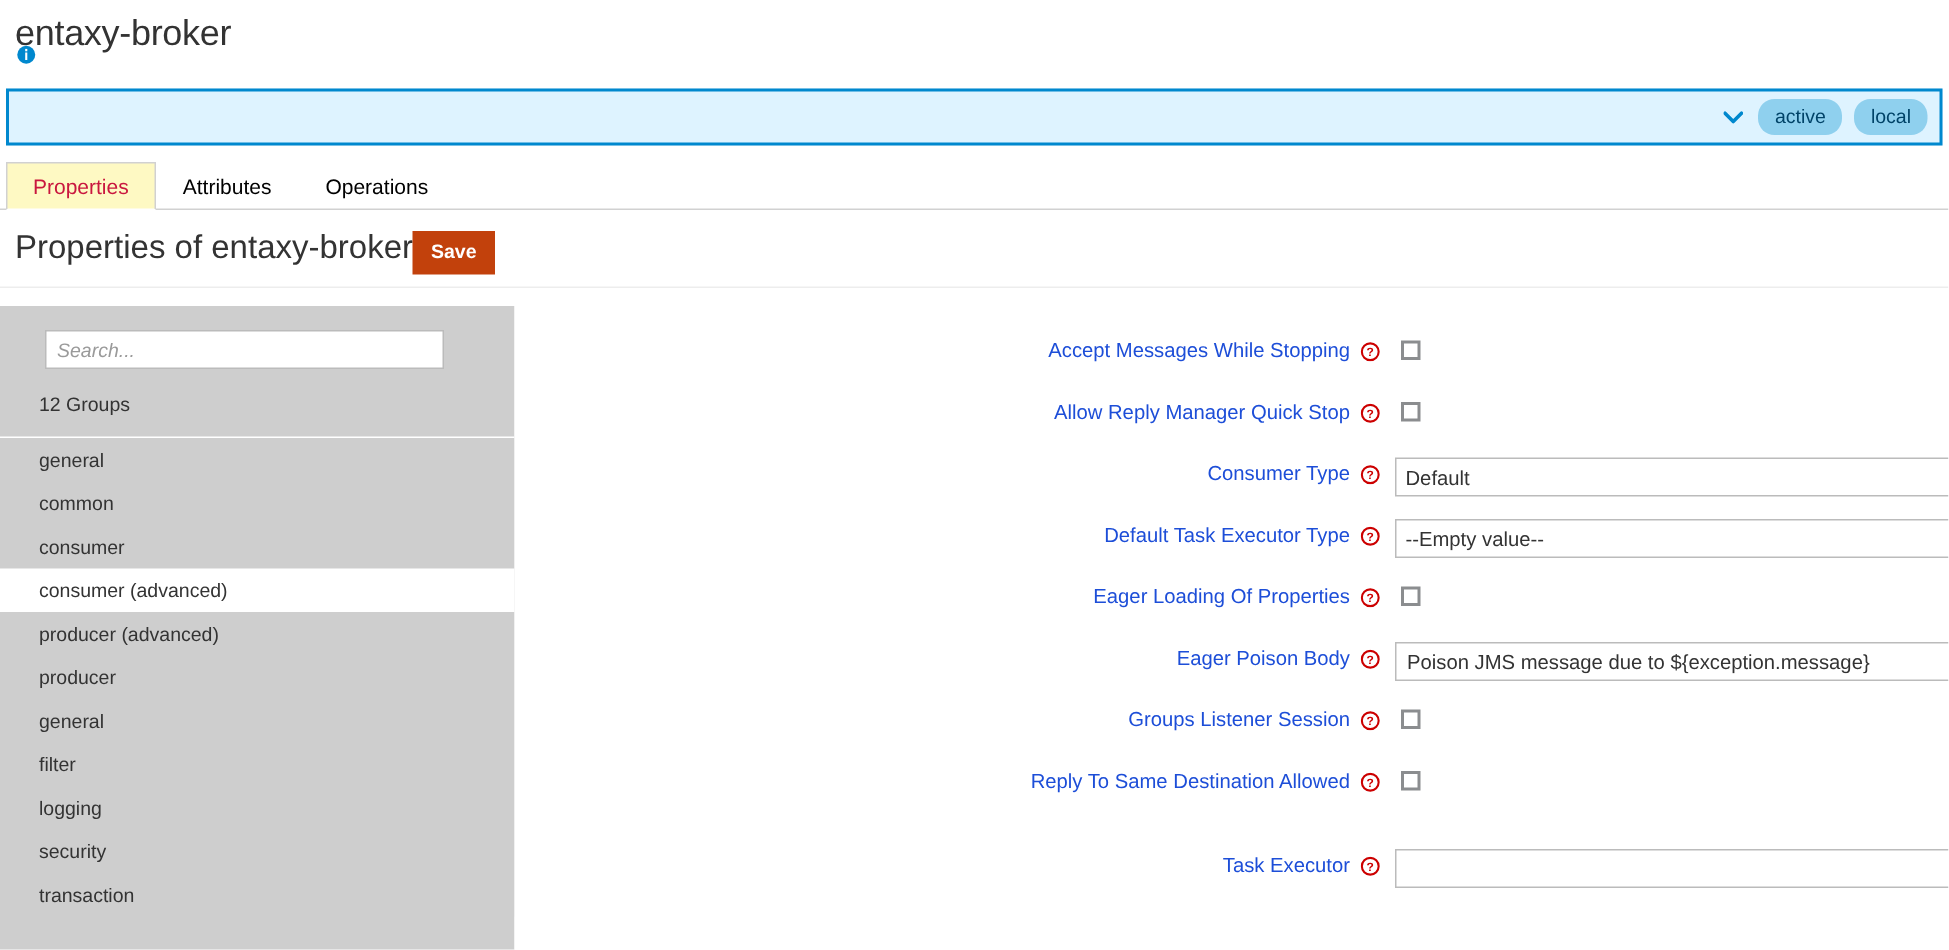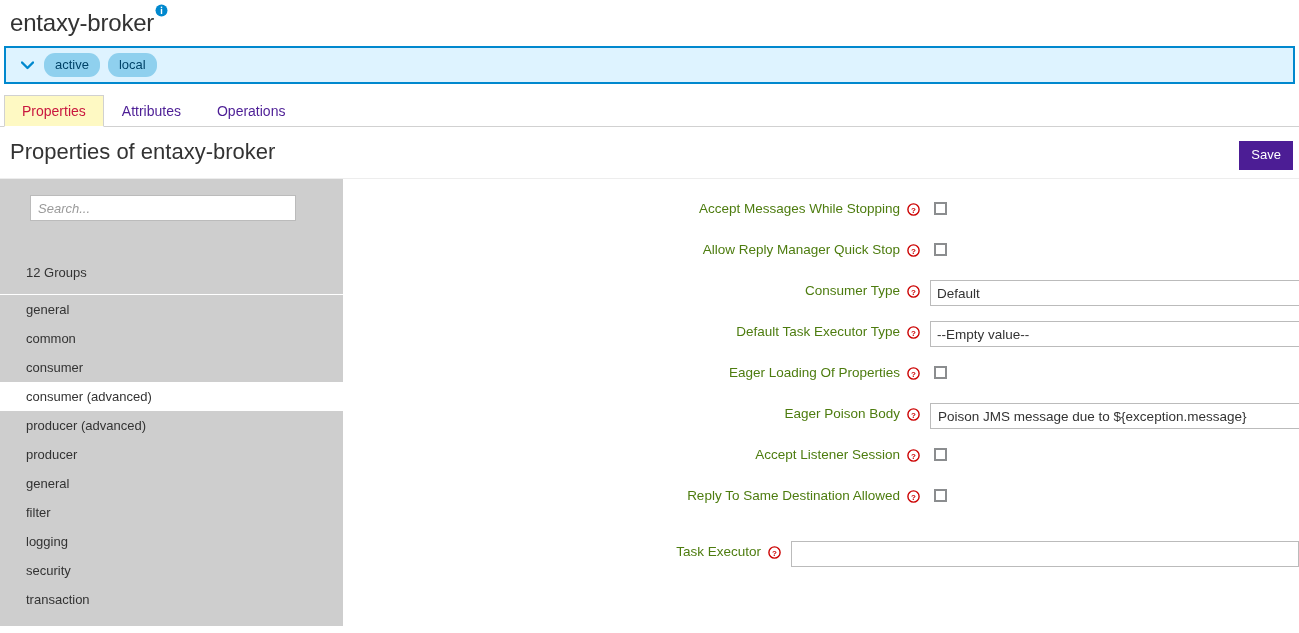--- a/index.html
+++ b/index.html
@@ -10,20 +10,21 @@
     font-family: "Liberation Sans", sans-serif;
     color: #333333;
     overflow: hidden;
   }
 
   
   .page-title-row {
     padding: 10px 0 4px 10px;
     display: flex;
     align-items: flex-start;
+    flex-direction: column;
   }
   .page-title {
     font-size: 24px;
     font-weight: 400;
     color: #333333;
     line-height: 1.1;
     letter-spacing: -0.2px;
   }
   .info-icon {
     display: inline-block;
@@ -36,20 +37,21 @@
 
   
   .status-alert {
     margin: 6px 4px 0 4px;
     height: 38px;
     background: #def3ff;
     border: 2px solid #0088ce;
     display: flex;
     align-items: center;
     padding-left: 14px;
+    justify-content: flex-end;
   }
   .chevron-toggle {
     width: 14px; height: 14px;
     display: flex;
     align-items: center;
     justify-content: center;
     cursor: pointer;
     margin-right: 10px;
   }
   .chevron-toggle svg { display: block; }
@@ -69,57 +71,56 @@
   .tabs {
     margin-top: 10px;
     border-bottom: 1px solid #d1d1d1;
     display: flex;
     padding-left: 4px;
     height: 33px;
   }
   .tab {
     font-size: 14px;
     padding: 7px 17px 8px 17px;
-    color: #4c1d95;
+    color: #000000;
     cursor: pointer;
     border: 1px solid transparent;
     border-bottom: none;
     position: relative;
     top: 1px;
     line-height: 17px;
   }
   .tab.active {
     color: #c9173f;
     background: #fef9c3;
     border: 1px solid #d1d1d1;
     border-bottom: 1px solid #ffffff;
   }
 
   
   .section-head {
     display: flex;
     align-items: flex-start;
-    justify-content: space-between;
     padding: 12px 6px 0 10px;
     border-bottom: 1px solid #ededed;
     padding-bottom: 8px;
-    margin-bottom: 0;
+    margin-bottom: 12px;
   }
   .section-title {
     font-size: 22px;
     font-weight: 400;
     color: #333333;
     line-height: 26px;
   }
   .save-button {
-    background: #4c1d95;
+    background: #c2410c;
     color: #ffffff;
     border: none;
     font-size: 13px;
-    font-weight: normal;
+    font-weight: bold;
     padding: 6px 12px 7px 12px;
     cursor: pointer;
     font-family: "Liberation Sans", sans-serif;
     line-height: 16px;
     margin-top: 2px;
   }
 
   
   .body-wrap {
     display: flex;
@@ -151,21 +152,20 @@
   }
   .search-input::placeholder {
     color: #9a9a9a;
     font-style: italic;
   }
   .group-count {
     font-size: 13px;
     color: #333333;
     padding: 16px 0 0 26px;
     height: 45px;
-    margin-top: 28px;
   }
   .sidebar-list { border-top: 1px solid #ffffff; }
   .sidebar-item {
     font-size: 13px;
     color: #333333;
     padding: 0 0 0 26px;
     height: 29px;
     line-height: 29px;
     cursor: pointer;
     background: #cecece;
@@ -186,21 +186,21 @@
     display: flex;
     align-items: flex-start;
     margin-bottom: 11px;
     height: 30px;
   }
   .form-label {
     width: 587px;
     flex: 0 0 587px;
     text-align: right;
     font-size: 13.5px;
-    color: #4d7c0f;
+    color: #1d4ed8;
     padding-right: 10px;
     padding-top: 6px;
     display: flex;
     justify-content: flex-end;
     align-items: center;
     line-height: 16px;
     white-space: nowrap;
   }
   .help-icon {
     display: inline-block;
@@ -404,21 +404,21 @@
           </svg>
         </span>
       </div>
       <div class="form-control">
         <input type="text" class="text-input" value="Poison JMS message due to ${exception.message}" style="">
       </div>
     </div>
 
     <div class="form-row">
       <div class="form-label">
-        <span>Accept Listener Session</span>
+        <span>Groups Listener Session</span>
         <span class="help-icon">
           <svg width="13" height="13" viewBox="0 0 13 13">
             <circle cx="6.5" cy="6.5" r="5.6" fill="none" stroke="#cc0000" stroke-width="1.4"></circle>
             <text x="6.5" y="9.6" font-size="8" font-family="Liberation Sans, sans-serif" fill="#cc0000" text-anchor="middle" font-weight="bold">?</text>
           </svg>
         </span>
       </div>
       <div class="form-control">
         <input type="checkbox" class="cb" style="">
       </div>
@@ -432,21 +432,21 @@
             <circle cx="6.5" cy="6.5" r="5.6" fill="none" stroke="#cc0000" stroke-width="1.4"></circle>
             <text x="6.5" y="9.6" font-size="8" font-family="Liberation Sans, sans-serif" fill="#cc0000" text-anchor="middle" font-weight="bold">?</text>
           </svg>
         </span>
       </div>
       <div class="form-control">
         <input type="checkbox" class="cb" style="">
       </div>
     </div>
 
-    <div class="form-row" style="margin-top:26px;justify-content:flex-end;">
+    <div class="form-row" style="margin-top:26px;">
       <div class="form-label">
         <span>Task Executor</span>
         <span class="help-icon">
           <svg width="13" height="13" viewBox="0 0 13 13">
             <circle cx="6.5" cy="6.5" r="5.6" fill="none" stroke="#cc0000" stroke-width="1.4"></circle>
             <text x="6.5" y="9.6" font-size="8" font-family="Liberation Sans, sans-serif" fill="#cc0000" text-anchor="middle" font-weight="bold">?</text>
           </svg>
         </span>
       </div>
       <div class="form-control">

